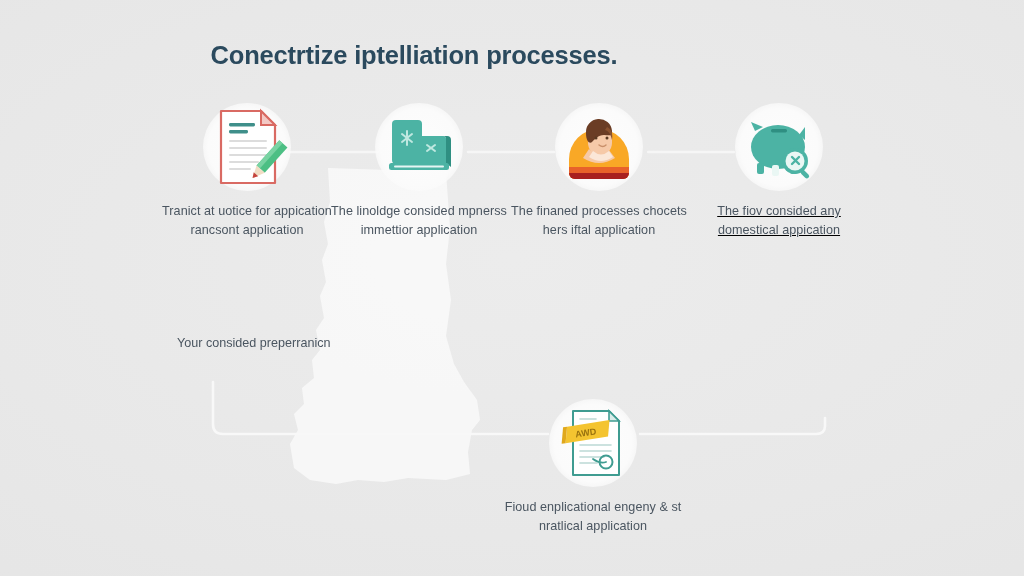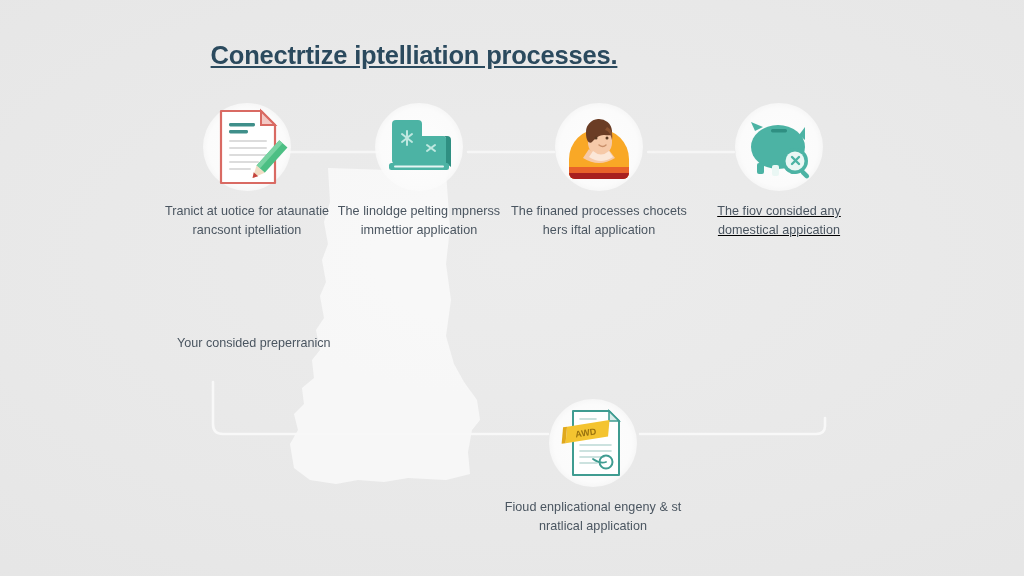--- a/index.html
+++ b/index.html
@@ -36,21 +36,20 @@
   .title {
     position: absolute;
     left: 0;
     top: 41px;
     width: 828px;
     text-align: center;
     font-size: 25.5px;
     font-weight: bold;
     letter-spacing: -0.2px;
     color: #2b4a5e;
-    text-decoration: underline;
   }
 
   
   .connectors {
     position: absolute;
     left: 0;
     top: 0;
     width: 1024px;
     height: 576px;
     pointer-events: none;
@@ -151,21 +150,21 @@
         <rect x="26" y="58" width="30" height="2" rx="1" fill="#dcdcdc"></rect>
         <rect x="26" y="65" width="22" height="2" rx="1" fill="#dcdcdc"></rect>
         <g transform="rotate(42 62 62)">
           <rect x="56" y="34" width="11" height="34" fill="#4cbf84"></rect>
           <rect x="56" y="34" width="4.5" height="34" fill="#79d3a3"></rect>
           <path d="M56 68 L67 68 L61.5 80 Z" fill="#f0ddc4"></path>
           <path d="M58.5 75 L64.5 75 L61.5 80 Z" fill="#c4443c"></path>
         </g>
       </svg>
     </div>
-    <div class="step-caption">Tranict at uotice for ataunatie rancsont iptelliation</div>
+    <div class="step-caption">Tranict at uotice for appication rancsont application</div>
   </div>
 
   <div class="step" id="step-2">
     <div class="icon-wrap">
       <div class="icon-disc"></div>
       <svg class="icon-art" viewBox="0 0 88 88">
         <rect x="17" y="17" width="30" height="44" rx="4" fill="#4cb3a4"></rect>
         <g stroke="#bfe8e0" stroke-width="2" stroke-linecap="round" fill="none">
           <path d="M27 31 L37 39"></path>
             <path d="M37 31 L27 39"></path>
@@ -174,21 +173,21 @@
         <path d="M44 33 H68 a3 3 0 0 1 3 3 V60 H44 Z" fill="#4cb3a4"></path>
         <path d="M68 33 a3 3 0 0 1 3 3 V60 L76 64 V37 a4 4 0 0 0 -4 -4 Z" fill="#2f8f82"></path>
         <g stroke="#bfe8e0" stroke-width="2" stroke-linecap="round" fill="none">
           <path d="M52 42 L60 48"></path>
             <path d="M60 42 L52 48"></path>
         </g>
         <rect x="14" y="60" width="60" height="7" rx="2.5" fill="#4cb3a4"></rect>
         <rect x="19" y="62.5" width="50" height="2" rx="1" fill="#e6f6f3"></rect>
       </svg>
     </div>
-    <div class="step-caption">The linoldge pelting mpnerss immettior application</div>
+    <div class="step-caption">The linoldge consided mpnerss immettior application</div>
   </div>
 
   <div class="step" id="step-3">
     <div class="icon-wrap">
       <div class="icon-disc"></div>
       <svg class="icon-art" viewBox="0 0 88 88">
         <path d="M14 56 a30 30 0 0 1 60 0 V70 a6 6 0 0 1 -6 6 H20 a6 6 0 0 1 -6 -6 Z" fill="#f9a826"></path>
         <path d="M14 64 H74 V70 a6 6 0 0 1 -6 6 H20 a6 6 0 0 1 -6 -6 Z" fill="#e8622a"></path>
         <path d="M14 70 H74 a6 6 0 0 1 -6 6 H20 a6 6 0 0 1 -6 -6 Z" fill="#a8201f"></path>
         <path d="M33 30 a12 12 0 0 1 24 0 v10 a12 12 0 0 1 -24 0 Z" fill="#f6c9a8"></path>

